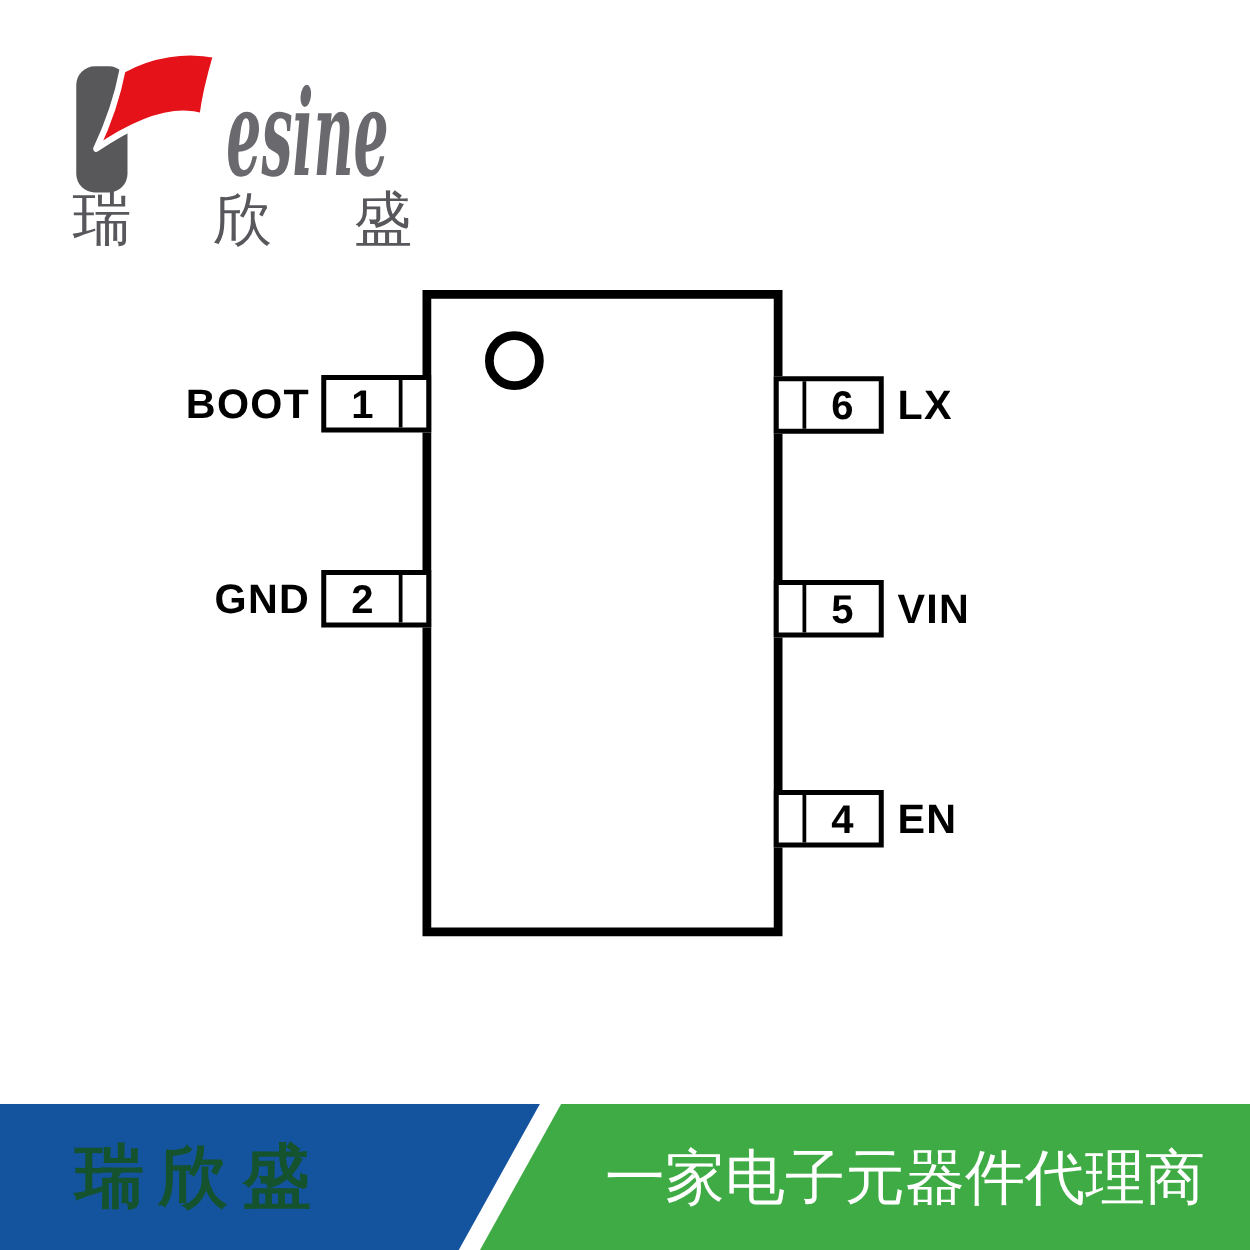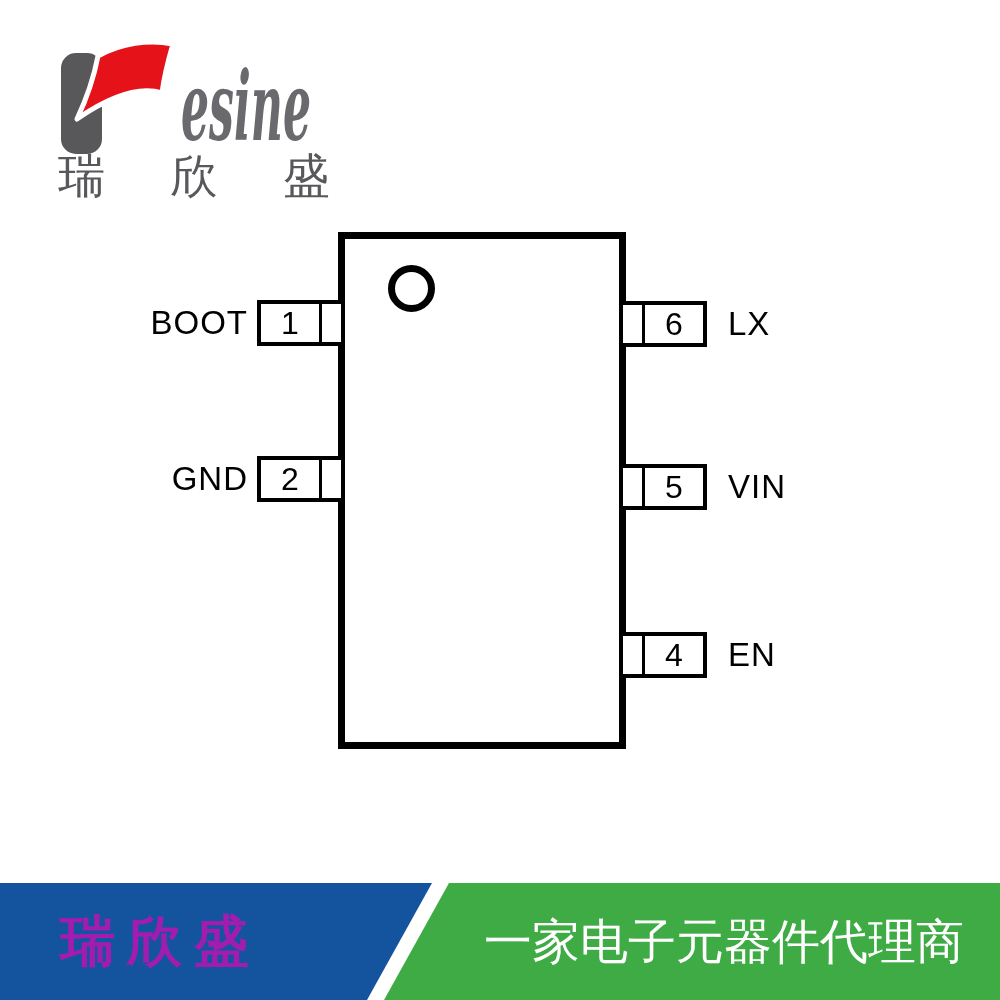--- a/index.html
+++ b/index.html
@@ -29,29 +29,29 @@
     background:#fff;
   }
   .pin1-circle {
     position:absolute; left:388px; top:265px;
     width:47px; height:47px;
     border:7px solid #000; border-radius:50%;
     box-sizing:border-box; background:#fff;
   }
   .pin-row {
     position:absolute; height:46px;
-    display:flex; align-items:center;
+    display:flex; align-items:center;font-weight:bold;
   }
   .pin-row.left  { left:40px;  width:305px; justify-content:flex-end; }
   .pin-row.right { left:619px; width:341px; justify-content:flex-start; }
   .pin-label {
     font-size:33px; color:#000; letter-spacing:1px; white-space:nowrap;
   }
   .pin-row.left  .pin-label { margin-right:9px; }
-  .pin-row.right .pin-label { margin-left:21px; }
+  .pin-row.right .pin-label { margin-left:11px; }
   .pin-box {
     width:88px; height:46px; flex:0 0 88px;
     border:4px solid #000; box-sizing:border-box;
     display:flex; background:#fff;
   }
   .pin-num {
     flex:1; display:flex; align-items:center; justify-content:center;
     font-size:32px; color:#000;
   }
   .pin-box.toward-right .pin-num { border-right:3px solid #000; }
@@ -64,21 +64,21 @@
     position:absolute; inset:0; background:#14539e;
     clip-path: polygon(0 0, 432px 0, 367px 117px, 0 117px);
   }
   .banner-green {
     position:absolute; inset:0; background:#3fab44;
     clip-path: polygon(449px 0, 1000px 0, 1000px 117px, 384px 117px);
   }
   .banner-text-left {
     position:absolute; left:60px; top:0; height:117px;
     display:flex; align-items:center;
-    color:#a21caf; font-size:55px; font-weight:bold; letter-spacing:12px;
+    color:#14532d; font-size:55px; font-weight:bold; letter-spacing:12px;
   }
   .banner-text-right {
     position:absolute; left:484px; top:0; height:117px;
     display:flex; align-items:center;
     color:#ffffff; font-size:48px; font-weight:500; letter-spacing:0px;
     white-space:nowrap;
   }
 </style>
 </head>
 <body>

